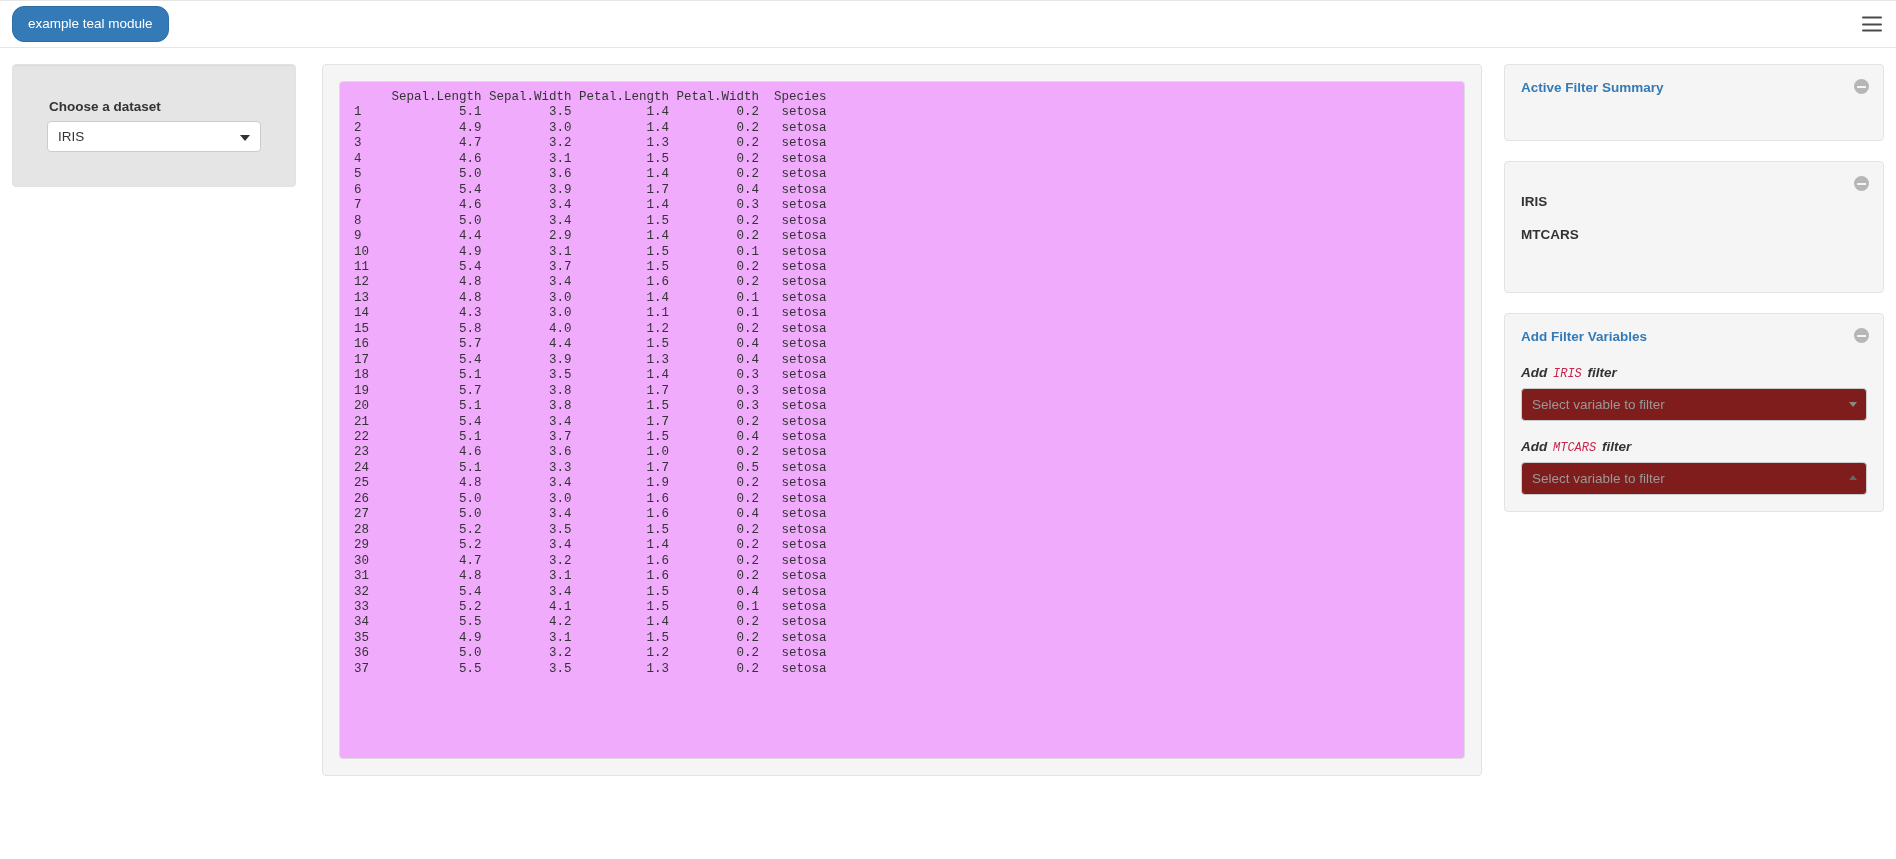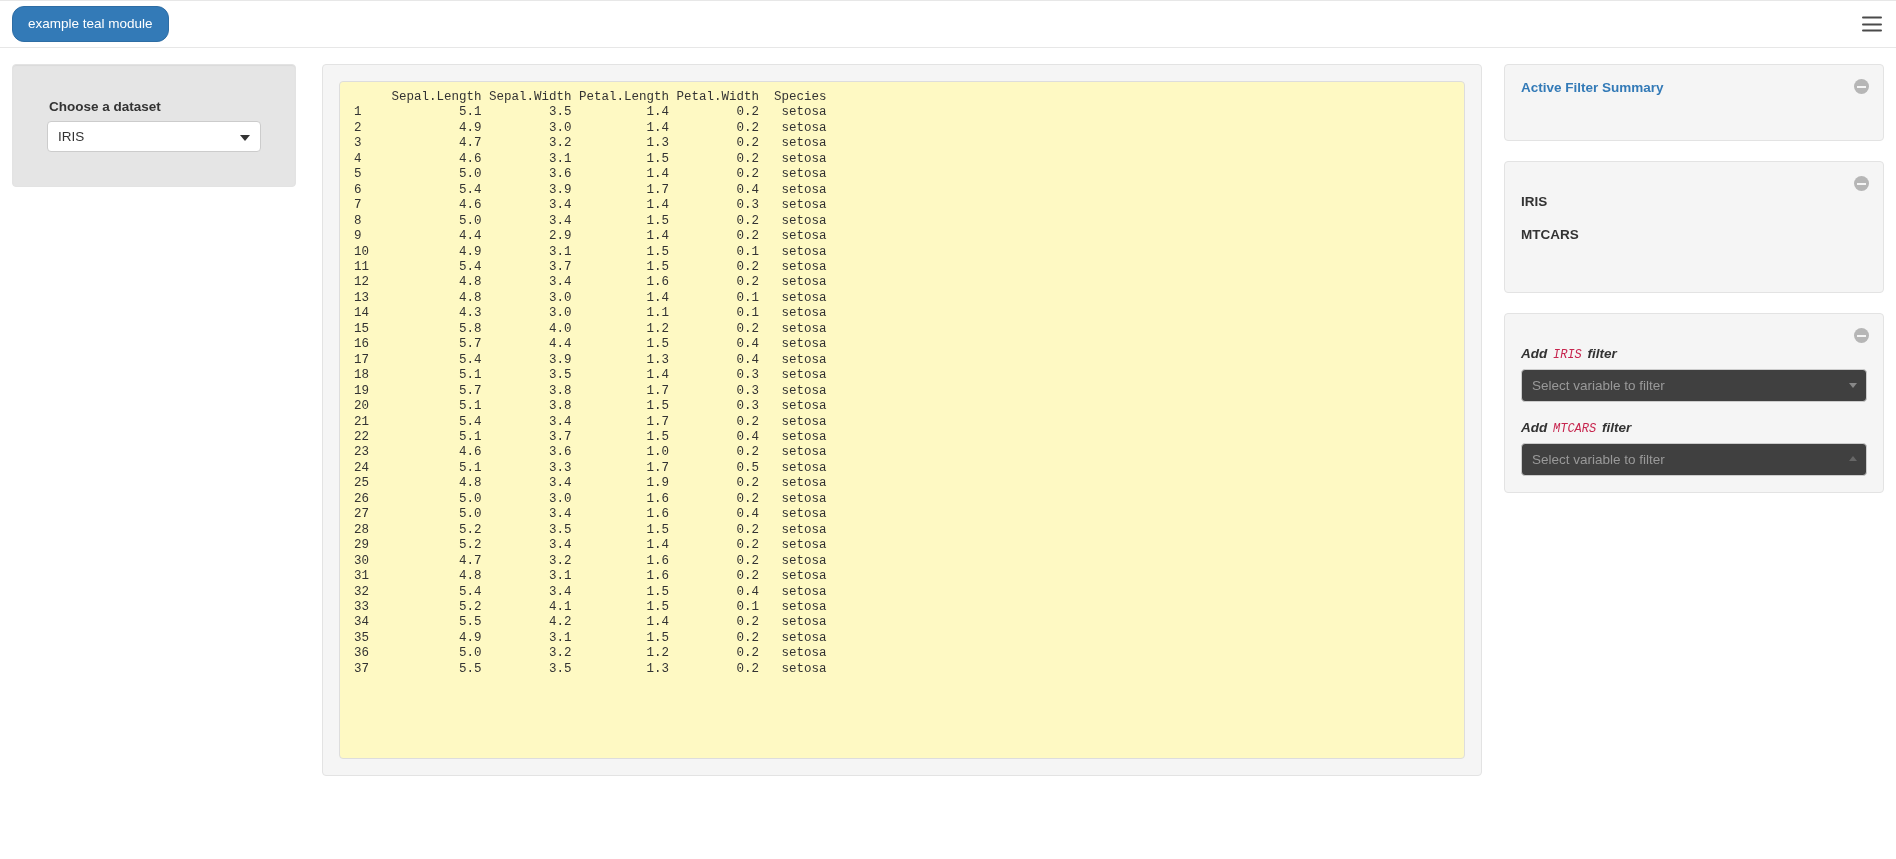--- a/index.html
+++ b/index.html
@@ -130,21 +130,21 @@
   }
   .table-outer {
     background: #f5f5f5;
     border: 1px solid #e3e3e3;
     border-radius: 4px;
     padding: 16px;
     height: 712px;
     overflow: hidden;
   }
   .table-inner {
-    background: #fef9c3;
+    background: #f0abfc;
     border: 1px solid #dddddd;
     border-radius: 4px;
     height: 100%;
     overflow: hidden;
     padding: 8px 0 0 0;
   }
   .verbatim {
     font-family: "Liberation Mono", "DejaVu Sans Mono", monospace;
     font-size: 12.5px;
     line-height: 15.45px;
@@ -240,21 +240,21 @@
   }
   .add-label .ds-code {
     font-family: "Liberation Mono", "DejaVu Sans Mono", monospace;
     font-size: 12px;
     color: #c7254e;
     font-weight: normal;
     padding: 0 2px;
   }
   .sel-input {
     position: relative;
-    background: #404040;
+    background: #7f1d1d;
     border: 1px solid #cccccc;
     border-radius: 4px;
     height: 33px;
     display: flex;
     align-items: center;
     padding: 0 26px 0 10px;
     font-size: 13.5px;
     color: #999999;
     cursor: text;
   }
@@ -363,20 +363,21 @@
       <div class="filter-panel">
         <div class="collapse-icon"></div>
         <div id="active-vars-list">
             <div class="afv-item">IRIS</div>
             <div class="afv-item">MTCARS</div>
           </div>
         <div class="afv-pad"></div>
       </div>
 
       <div class="filter-panel">
+        <div class="panel-title">Add Filter Variables</div>
         <div class="collapse-icon"></div>
 
         <div class="add-label">
           <span>Add</span>
           <span class="ds-code">IRIS</span>
           <span>filter</span>
         </div>
         <div class="sel-input">
           <span>Select variable to filter</span>
           <span class="sel-arrow-down"></span>

